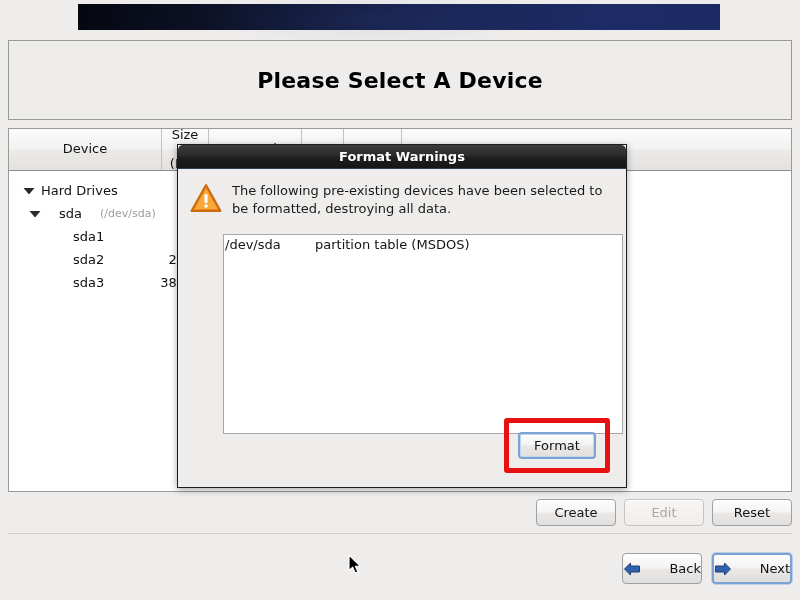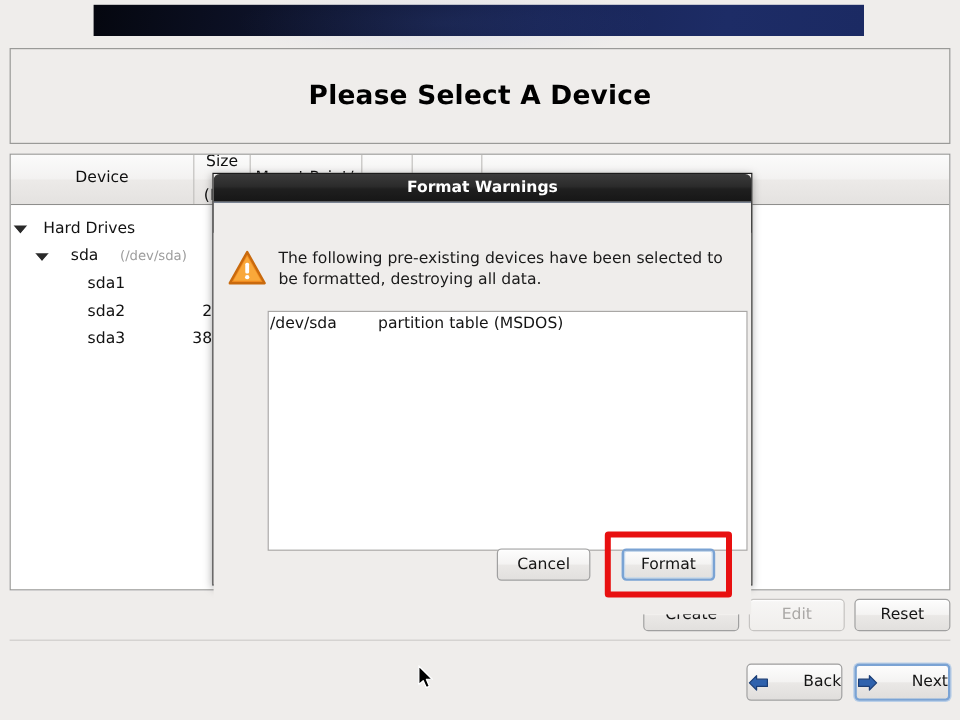--- a/index.html
+++ b/index.html
@@ -255,21 +255,20 @@
   }
   #dialog-body {
     position: relative;
     height: 318px;
     background: #efedeb;
   }
   #warn-row {
     display: flex;
     padding: 12px 14px 0 12px;
     gap: 10px;
-    margin-top: 25px;
   }
   #warn-icon { width: 32px; height: 30px; flex: 0 0 auto; margin-top: 2px; }
   #warn-text {
     font-size: 13px;
     color: #1a1a1a;
     line-height: 1.35;
     padding-top: 1px;
   }
   #dev-list {
     position: absolute;
@@ -355,21 +354,21 @@
     <div class="hcell" style="left:335px; width:58px;">
       <span></span>
     </div>
     <div class="hcell last" style="left:393px; width:389px;">
       <span></span>
     </div>
   </div>
 
   <div id="tree-body">
 
-    <div class="trow" style="top:8px; padding-left:2px;gap:7px;">
+    <div class="trow" style="top:8px; padding-left:14px;">
       <span class="twist hollow"></span>
       <span class="tname">Hard Drives</span>
     </div>
 
     <div class="trow" style="top:31px; padding-left:20px;gap:12px;">
       <span class="twist hollow"></span>
       <span class="tname">sda</span>
       <span class="tsub">(/dev/sda)</span>
     </div>
 
@@ -433,21 +432,20 @@
     </div>
 
     <div id="dev-list">
       <div class="dev-line">
         <span class="dev-name">/dev/sda</span>
         <span>partition table (MSDOS)</span>
       </div>
     </div>
 
     <div id="dialog-buttons">
-      <div class="btn" id="cancel-button">Cancel</div>
       <div id="format-wrap">
         <div class="btn" id="format-button">Format</div>
       </div>
     </div>
 
   </div>
 </div>
 
 <svg id="cursor" viewBox="0 0 14 21">
   <path d="M1 1 L1 16.5 L4.7 13.2 L7.2 19 L9.8 17.9 L7.4 12.2 L12.2 12 Z" fill="#000000" stroke="#ffffff" stroke-width="1.1" stroke-linejoin="round"></path>

